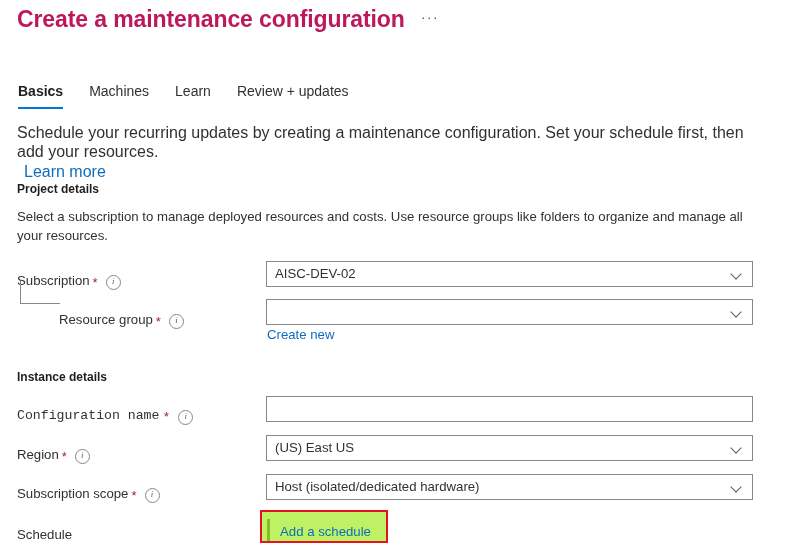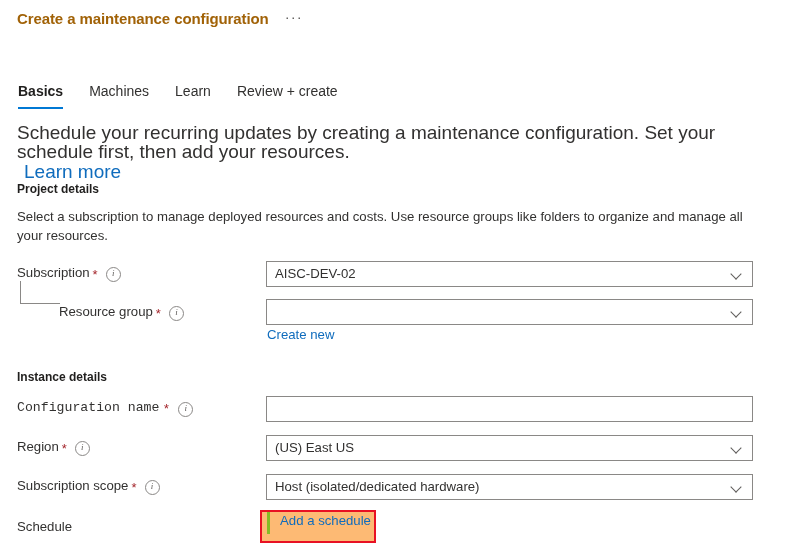--- a/index.html
+++ b/index.html
@@ -20,23 +20,23 @@
   
   .page-header {
     position: absolute;
     left: 17px;
     top: 4px;
     display: flex;
     align-items: center;
     gap: 16px;
   }
   .page-title {
-    font-size: 15px;
+    font-size: 23px;
     font-weight: 600;
-    color: #a16207;
+    color: #be185d;
     letter-spacing: -0.1px;
     line-height: 30px;
     white-space: nowrap;
   }
   .header-ellipsis {
     font-size: 15px;
     color: #605e5c;
     letter-spacing: 1px;
     line-height: 14px;
     padding-bottom: 4px;
@@ -75,21 +75,21 @@
     height: 2px;
     background: #0078d4;
   }
 
   
   .intro {
     position: absolute;
     left: 17px;
     top: 123px;
     width: 745px;
-    font-size: 19px;
+    font-size: 16px;
     line-height: 19px;
     color: #323130;
   }
   .intro-link {
     display: block;
     margin-left: 7px;
     margin-top: 1px;
     color: #0f6cbd;
     text-decoration: none;
     cursor: pointer;
@@ -121,20 +121,21 @@
   
   .field-label {
     position: absolute;
     left: 17px;
     font-size: 13.2px;
     color: #323130;
     line-height: 18px;
     white-space: nowrap;
     display: flex;
     align-items: center;
+    margin-top: 8px;
   }
   .req-star {
     color: #a4262c;
     margin-left: 3px;
     font-size: 13px;
     line-height: 13px;
     position: relative;
     top: 1px;
   }
   .info-icon {
@@ -225,27 +226,27 @@
     color: #0f6cbd;
     text-decoration: none;
     cursor: pointer;
   }
 
   
   .schedule-highlight {
     position: absolute;
     left: 260px;
     top: 510px;
-    width: 116px;
+    width: 128px;
     height: 33px;
     box-sizing: border-box;
     border: 2px solid #e81123;
-    background: #fdba74;
-    display: flex;
-    align-items: flex-start;
+    background: #bef264;
+    display: flex;
+    align-items: flex-end;
   }
   .schedule-accent-bar {
     width: 3px;
     height: 22px;
     background: #86bc25;
     margin-left: 5px;
     flex: none;
   }
   .add-schedule-link {
     font-size: 13.2px;
@@ -262,21 +263,21 @@
 
 <div class="page-header">
   <div class="page-title">Create a maintenance configuration</div>
   <div class="header-ellipsis">···</div>
 </div>
 
 <div class="tabs">
   <div class="tab active">Basics</div>
   <div class="tab">Machines</div>
   <div class="tab">Learn</div>
-  <div class="tab">Review + create</div>
+  <div class="tab">Review + updates</div>
 </div>
 
 <div class="intro">
   <span>Schedule your recurring updates by creating a maintenance configuration. Set your schedule first, then add your resources.</span>
   <a class="intro-link">Learn more</a>
 </div>
 
 <div class="section-title" id="project-details-title">Project details</div>
 <div class="section-desc">Select a subscription to manage deployed resources and costs. Use resource groups like folders to organize and manage all your resources.</div>
 

